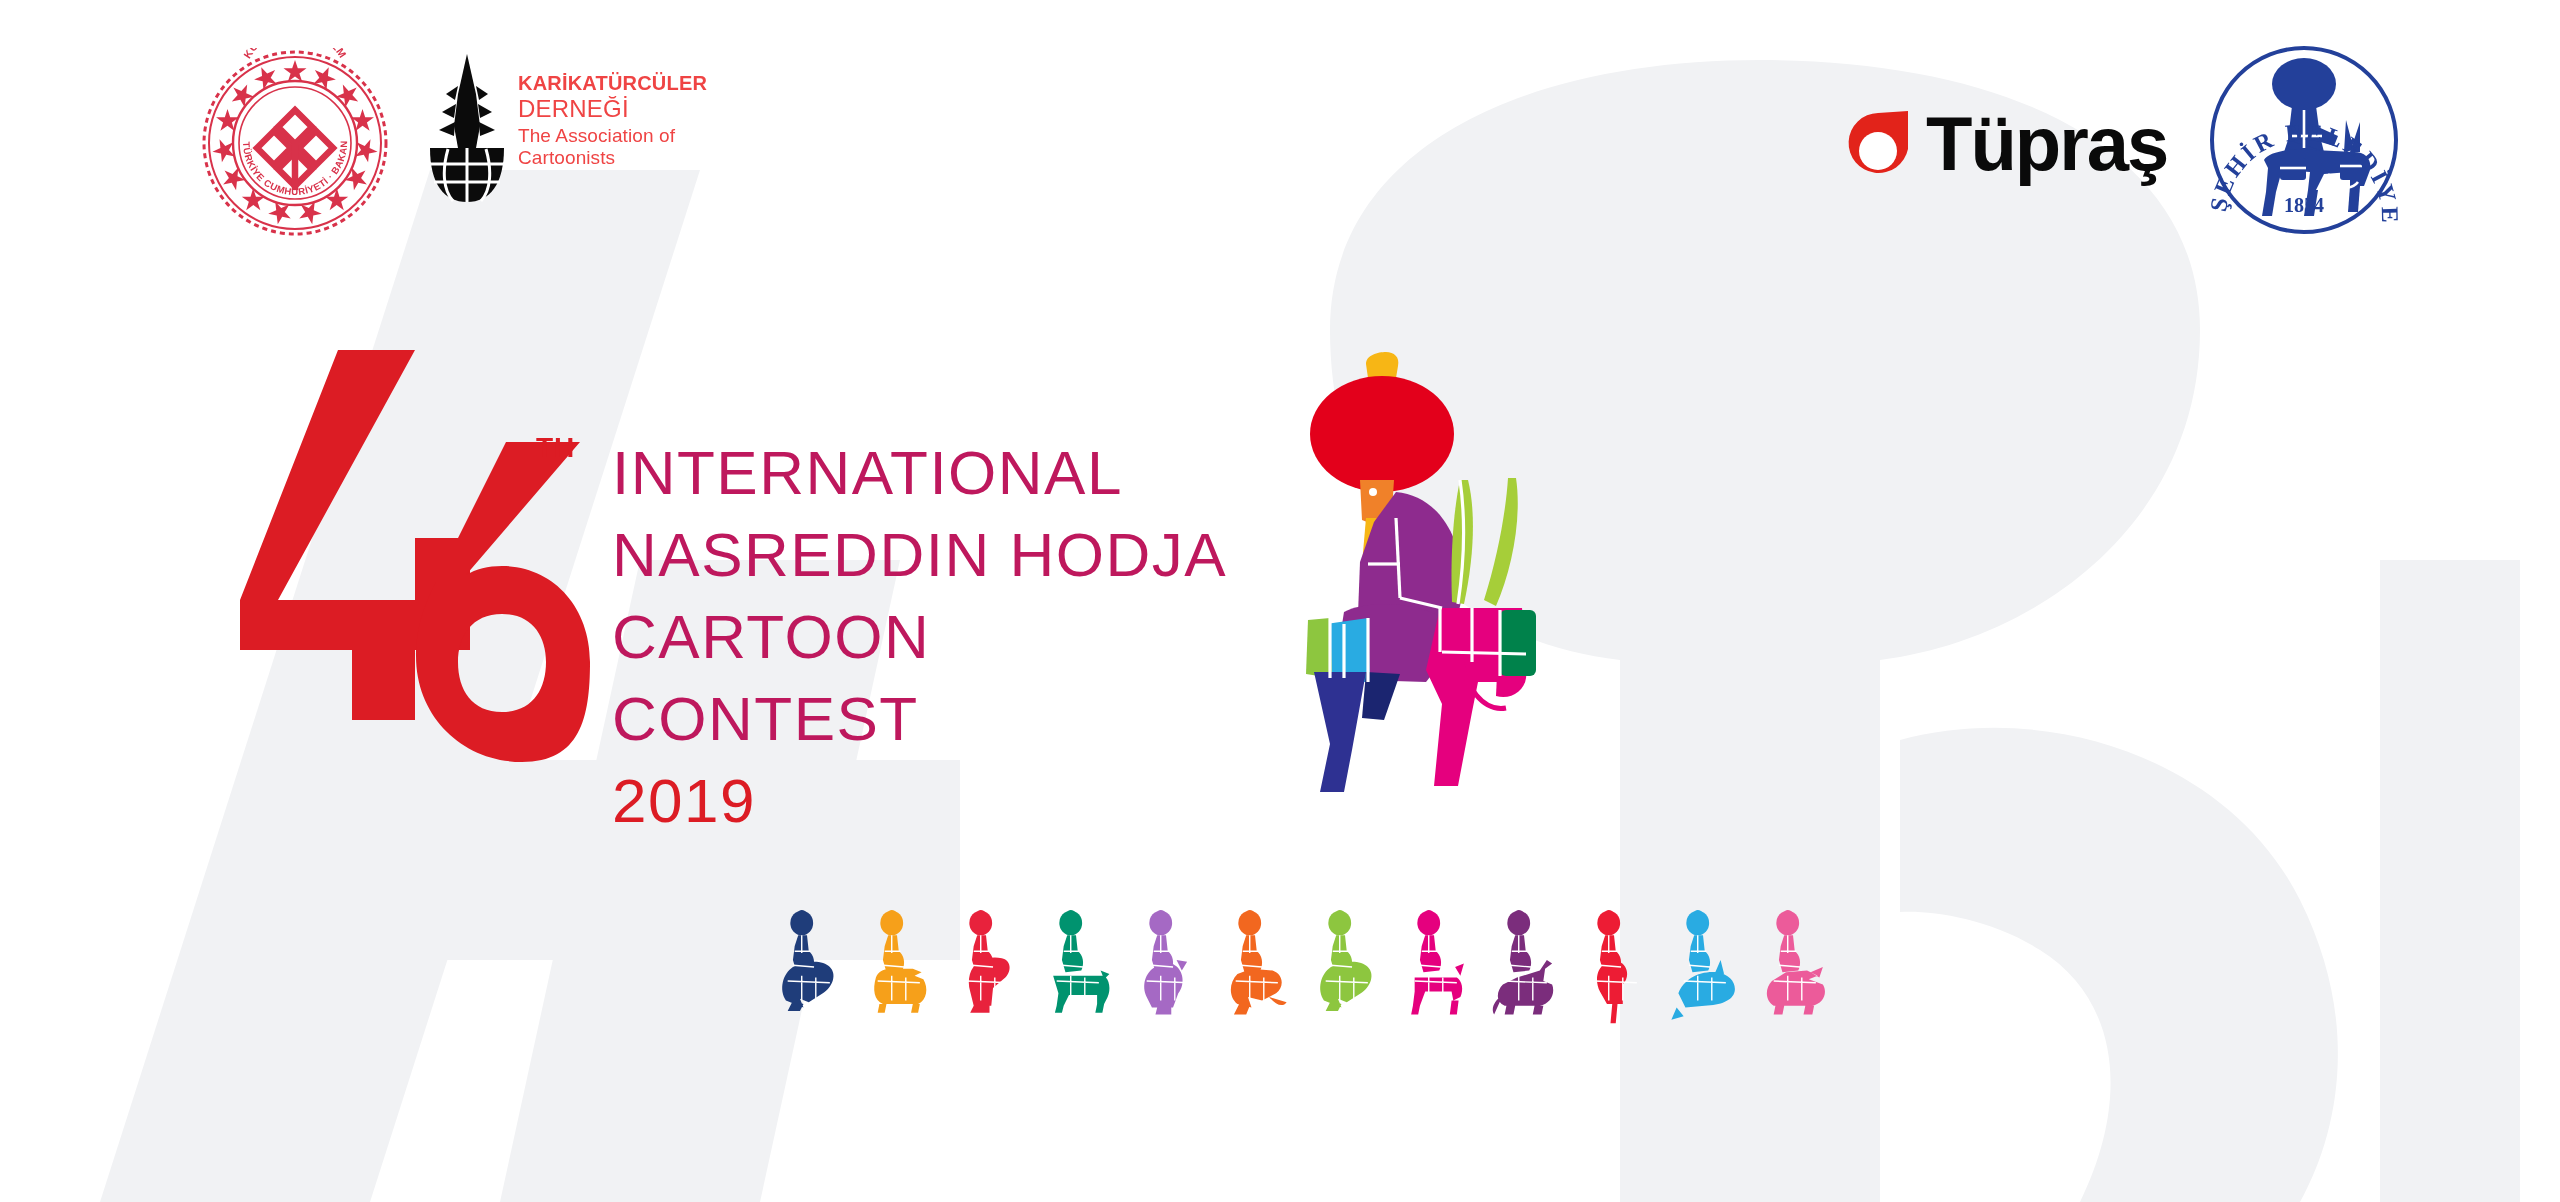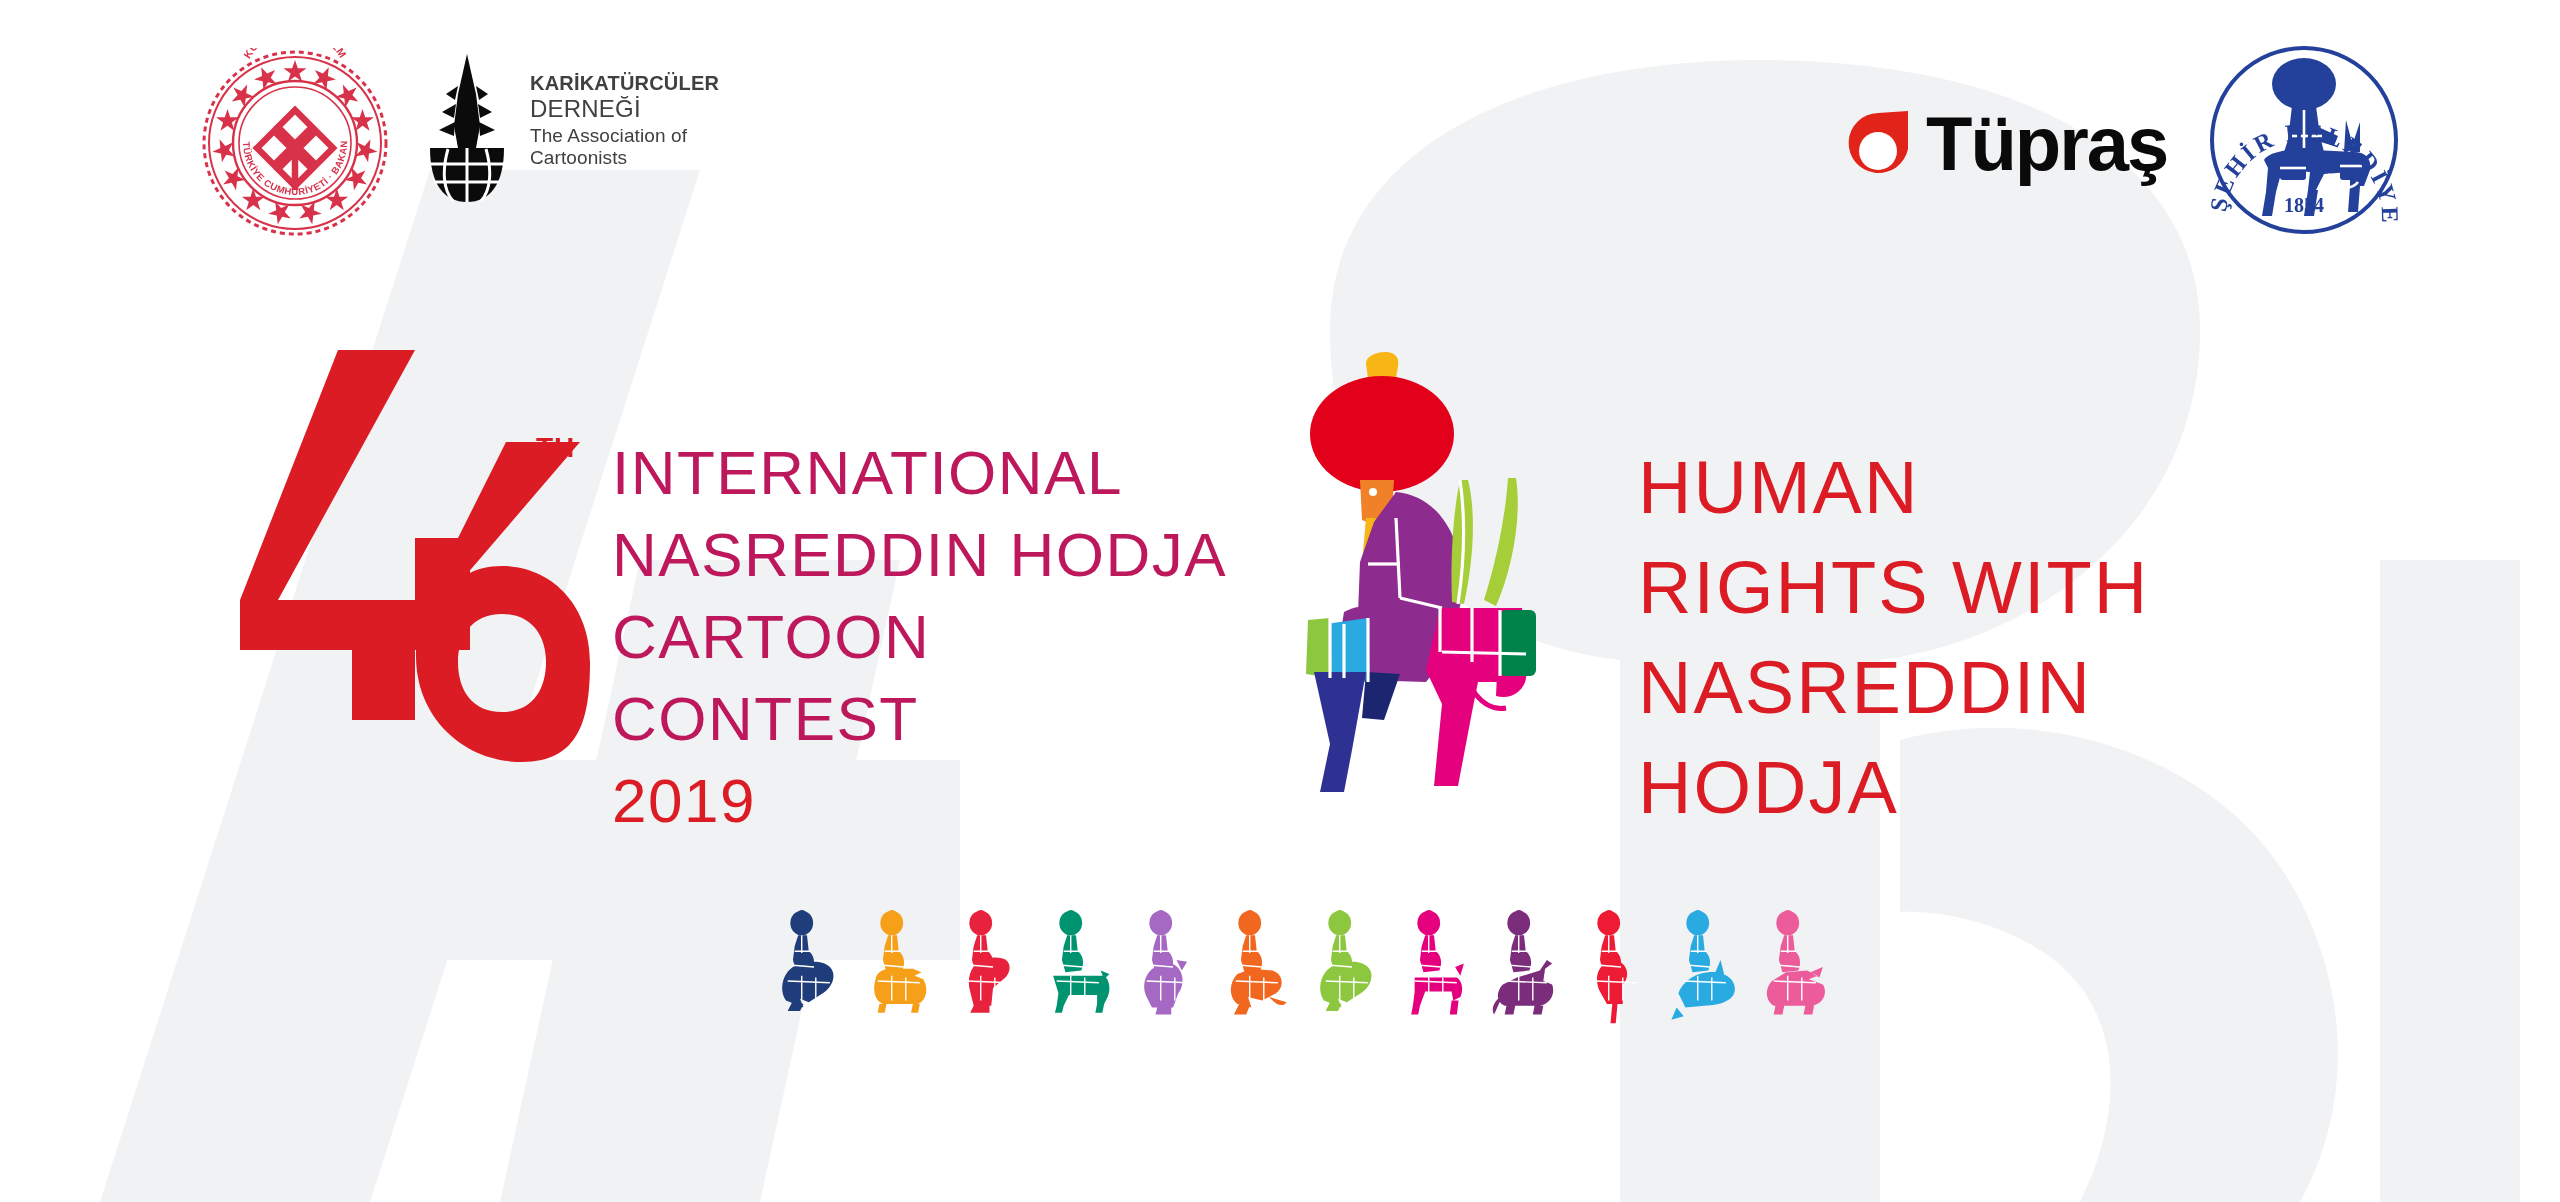--- a/index.html
+++ b/index.html
@@ -16,21 +16,21 @@
   .wm-svg{position:absolute;left:0;top:0;width:2560px;height:1202px;}
 
   
   .logo-strip{position:absolute;left:0;top:0;width:2560px;height:240px;}
 
   .logo{position:absolute;}
 
   .ministry-seal{left:200px;top:48px;width:190px;height:190px;}
   .kd-logo{left:428px;top:52px;width:250px;height:160px;display:flex;align-items:flex-start;}
   .kd-mark{width:78px;height:150px;flex:0 0 auto;}
-  .kd-text{margin-left:24px;margin-top:20px;line-height:1.16;color:#404040;}
+  .kd-text{margin-left:12px;margin-top:20px;line-height:1.16;color:#ef4444;}
   .kd-l1{font-size:20px;font-weight:700;letter-spacing:.2px;}
   .kd-l2{font-size:24px;font-weight:400;letter-spacing:.2px;}
   .kd-l3{font-size:19px;font-weight:400;letter-spacing:.1px;margin-top:2px;}
   .kd-l4{font-size:19px;font-weight:400;letter-spacing:.1px;}
 
   .tupras{left:1838px;top:98px;width:300px;height:92px;display:flex;align-items:center;}
   .tupras-mark{width:78px;height:78px;flex:0 0 auto;}
   .tupras-word{font-size:76px;font-weight:700;color:#0a0a0a;letter-spacing:-2px;line-height:1;margin-left:10px;}
 
   .aksehir{left:2204px;top:40px;width:200px;height:200px;}
@@ -279,26 +279,20 @@
         <path d="M200 258 L200 324"></path>
         <path d="M142 300 L226 302"></path>
         <path d="M68 266 L68 330"></path>
         <path d="M30 266 L30 326"></path>
         <path d="M44 272 L44 326"></path>
         <path d="M160 128 C166 170 164 212 158 252"></path>
       </g>
     </svg>
   </div>
 
-  <div class="theme-block">
-    <div class="th-line">HUMAN</div>
-    <div class="th-line">RIGHTS WITH</div>
-    <div class="th-line">NASREDDIN</div>
-    <div class="th-line">HODJA</div>
-  </div>
 
   <div class="animal-row">
       <svg class="animal" viewBox="0 0 80 132">
         <g fill="#1F3D7A">
           <ellipse cx="34" cy="16" rx="13" ry="14"></ellipse>
           <path d="M30 4 C30 0 38 0 39 4 L39 8 L30 8 Z"></path>
           <path d="M30 30 L40 30 L42 48 C48 52 50 62 46 70 L28 72 L24 58 L26 42 Z"></path>
           <path d="M22 66 C10 74 6 92 14 104 L34 112 L30 102 L40 106 L56 96 C68 88 72 74 64 66 C56 58 38 58 22 66 Z M22 104 L16 116 L30 116 L34 108 Z" transform="translate(2,0)"></path>
         </g>
         <g stroke="#ffffff" stroke-width="1.6" fill="none">

